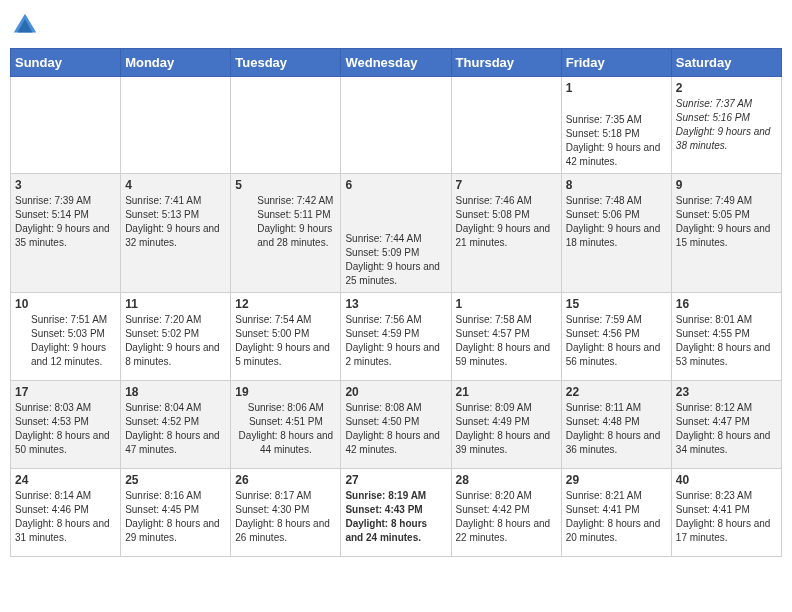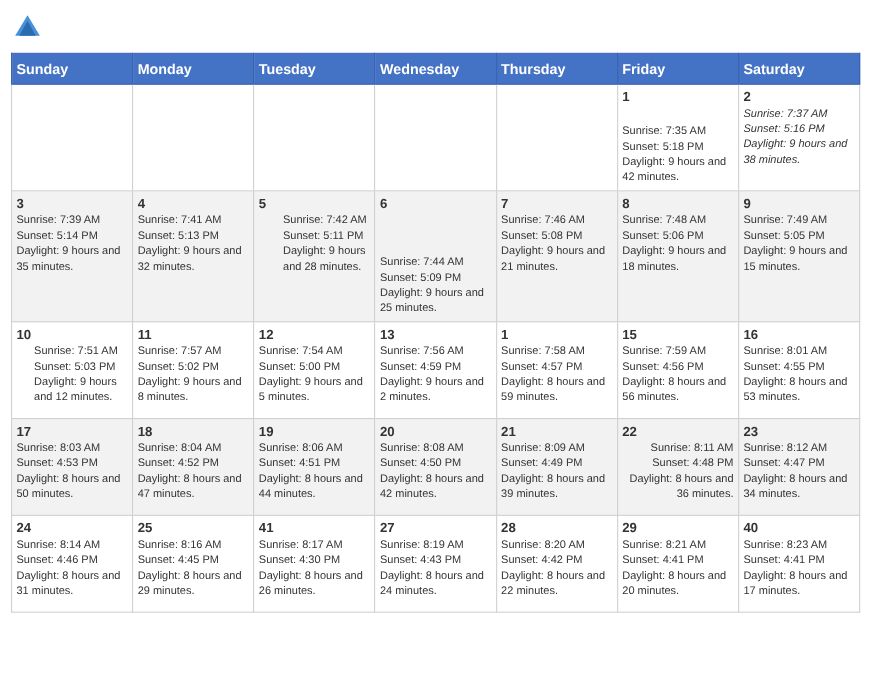--- a/index.html
+++ b/index.html
@@ -193,21 +193,21 @@
       </tr>
       <tr>
         <td>
           <span class="day-num">10</span>
           <div class="day-detail" style="white-space: pre-line; margin-left: 16px;">Sunrise: 7:51 AM
 Sunset: 5:03 PM
 Daylight: 9 hours and 12 minutes.</div>
         </td>
         <td>
           <span class="day-num">11</span>
-          <div class="day-detail" style="white-space: pre-line;">Sunrise: 7:57 AM
+          <div class="day-detail" style="white-space: pre-line;">Sunrise: 7:20 AM
 Sunset: 5:02 PM
 Daylight: 9 hours and 8 minutes.</div>
         </td>
         <td>
           <span class="day-num">12</span>
           <div class="day-detail" style="white-space: pre-line;">Sunrise: 7:54 AM
 Sunset: 5:00 PM
 Daylight: 9 hours and 5 minutes.</div>
         </td>
         <td>
@@ -243,39 +243,39 @@
 Daylight: 8 hours and 50 minutes.</div>
         </td>
         <td>
           <span class="day-num">18</span>
           <div class="day-detail" style="white-space: pre-line;">Sunrise: 8:04 AM
 Sunset: 4:52 PM
 Daylight: 8 hours and 47 minutes.</div>
         </td>
         <td>
           <span class="day-num">19</span>
-          <div class="day-detail" style="white-space: pre-line;">Sunrise: 8:06 AM
+          <div class="day-detail" style="white-space: pre-line; text-align: center;">Sunrise: 8:06 AM
 Sunset: 4:51 PM
 Daylight: 8 hours and 44 minutes.</div>
         </td>
         <td>
           <span class="day-num">20</span>
           <div class="day-detail" style="white-space: pre-line;">Sunrise: 8:08 AM
 Sunset: 4:50 PM
 Daylight: 8 hours and 42 minutes.</div>
         </td>
         <td>
           <span class="day-num">21</span>
           <div class="day-detail" style="white-space: pre-line;">Sunrise: 8:09 AM
 Sunset: 4:49 PM
 Daylight: 8 hours and 39 minutes.</div>
         </td>
         <td>
           <span class="day-num">22</span>
-          <div class="day-detail" style="white-space: pre-line; text-align: right;">Sunrise: 8:11 AM
+          <div class="day-detail" style="white-space: pre-line;">Sunrise: 8:11 AM
 Sunset: 4:48 PM
 Daylight: 8 hours and 36 minutes.</div>
         </td>
         <td>
           <span class="day-num">23</span>
           <div class="day-detail" style="white-space: pre-line;">Sunrise: 8:12 AM
 Sunset: 4:47 PM
 Daylight: 8 hours and 34 minutes.</div>
         </td>
       </tr>
@@ -286,28 +286,28 @@
 Sunset: 4:46 PM
 Daylight: 8 hours and 31 minutes.</div>
         </td>
         <td>
           <span class="day-num">25</span>
           <div class="day-detail" style="white-space: pre-line;">Sunrise: 8:16 AM
 Sunset: 4:45 PM
 Daylight: 8 hours and 29 minutes.</div>
         </td>
         <td>
-          <span class="day-num">41</span>
+          <span class="day-num">26</span>
           <div class="day-detail" style="white-space: pre-line;">Sunrise: 8:17 AM
 Sunset: 4:30 PM
 Daylight: 8 hours and 26 minutes.</div>
         </td>
         <td>
           <span class="day-num">27</span>
-          <div class="day-detail" style="white-space: pre-line;">Sunrise: 8:19 AM
+          <div class="day-detail" style="white-space: pre-line; font-weight: bold;">Sunrise: 8:19 AM
 Sunset: 4:43 PM
 Daylight: 8 hours and 24 minutes.</div>
         </td>
         <td>
           <span class="day-num">28</span>
           <div class="day-detail" style="white-space: pre-line;">Sunrise: 8:20 AM
 Sunset: 4:42 PM
 Daylight: 8 hours and 22 minutes.</div>
         </td>
         <td>

